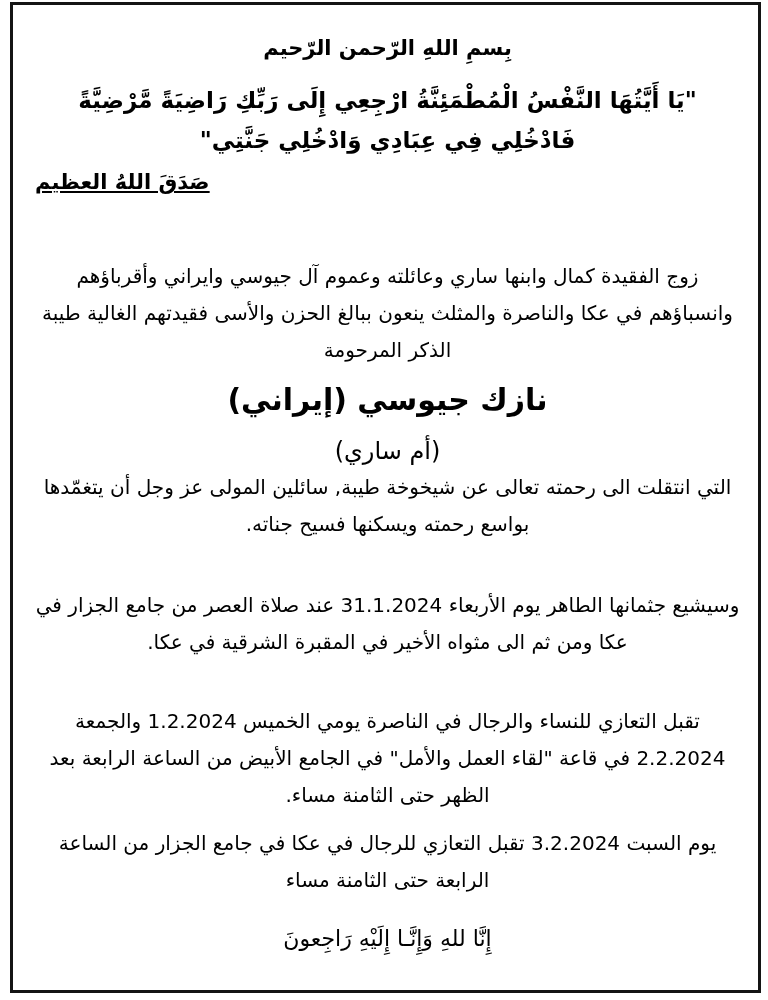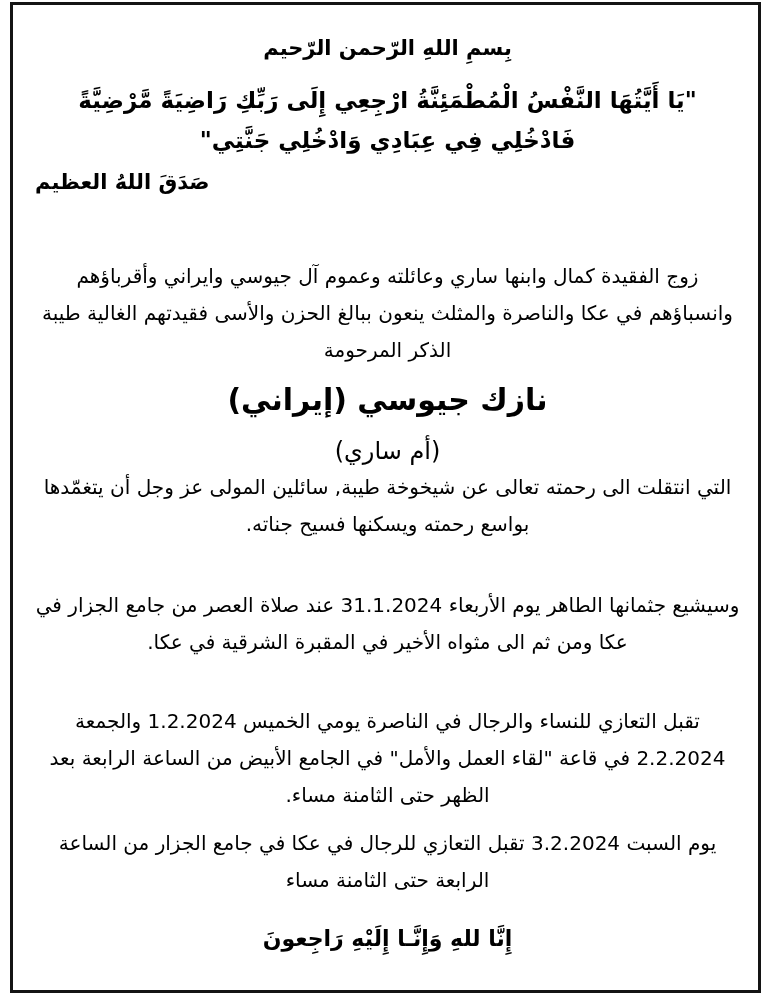--- a/index.html
+++ b/index.html
@@ -43,20 +43,21 @@
     font-weight: bold;
     line-height: 40px;
   }
   .sadaqa {
     position: absolute;
     left: 28px;
     top: 170px;
     font-size: 21px;
     font-weight: bold;
     text-align: right;
+    text-decoration: underline;
   }
   .announcement {
     top: 258px;
     font-size: 20px;
     line-height: 37px;
   }
   .deceased-name {
     top: 382px;
     font-size: 30px;
     font-weight: bold;
@@ -81,21 +82,21 @@
     line-height: 37px;
   }
   .condolences-akka {
     top: 825px;
     font-size: 20px;
     line-height: 37px;
   }
   .closing {
     top: 926px;
     font-size: 22px;
-    font-weight: bold;
+    font-weight: normal;
   }
 </style>
 </head>
 <body>
 
 <div class="page">
   <div class="frame"></div>
 
   <div class="block basmala">بِسمِ اللهِ الرّحمن الرّحيم</div>
 

